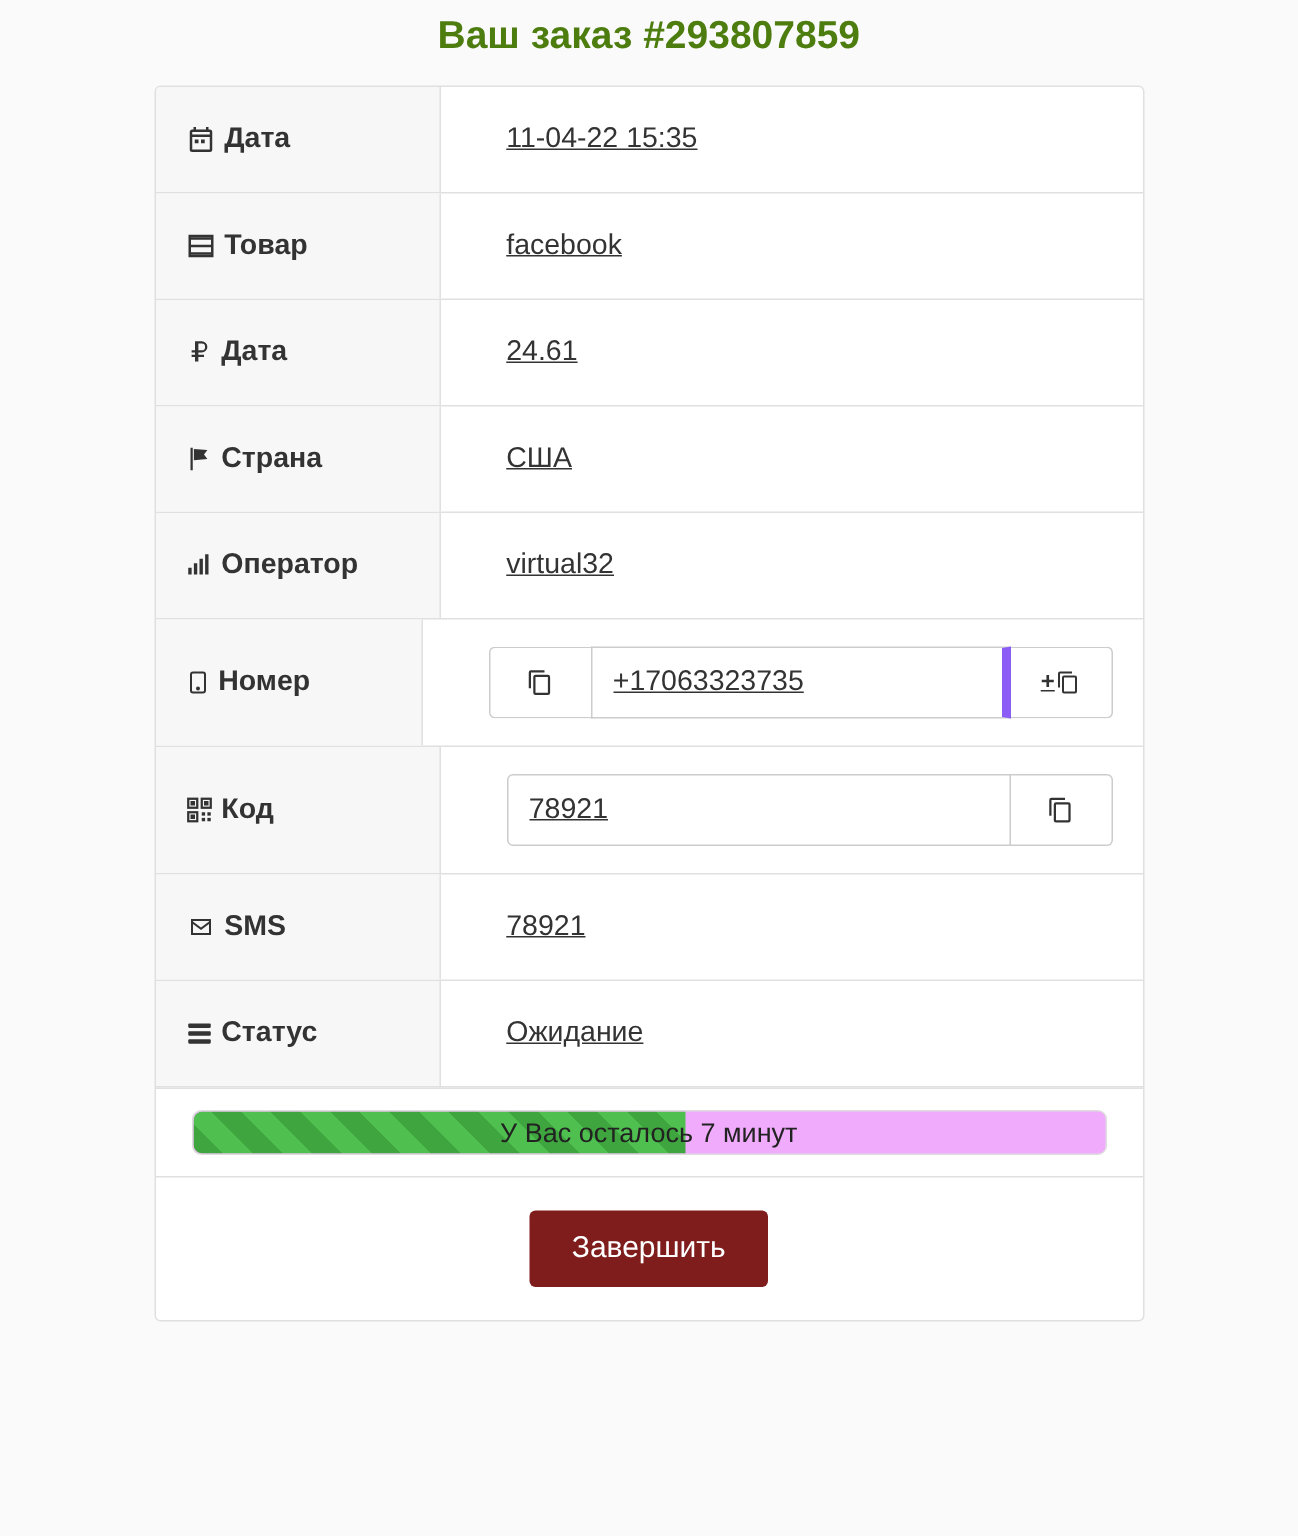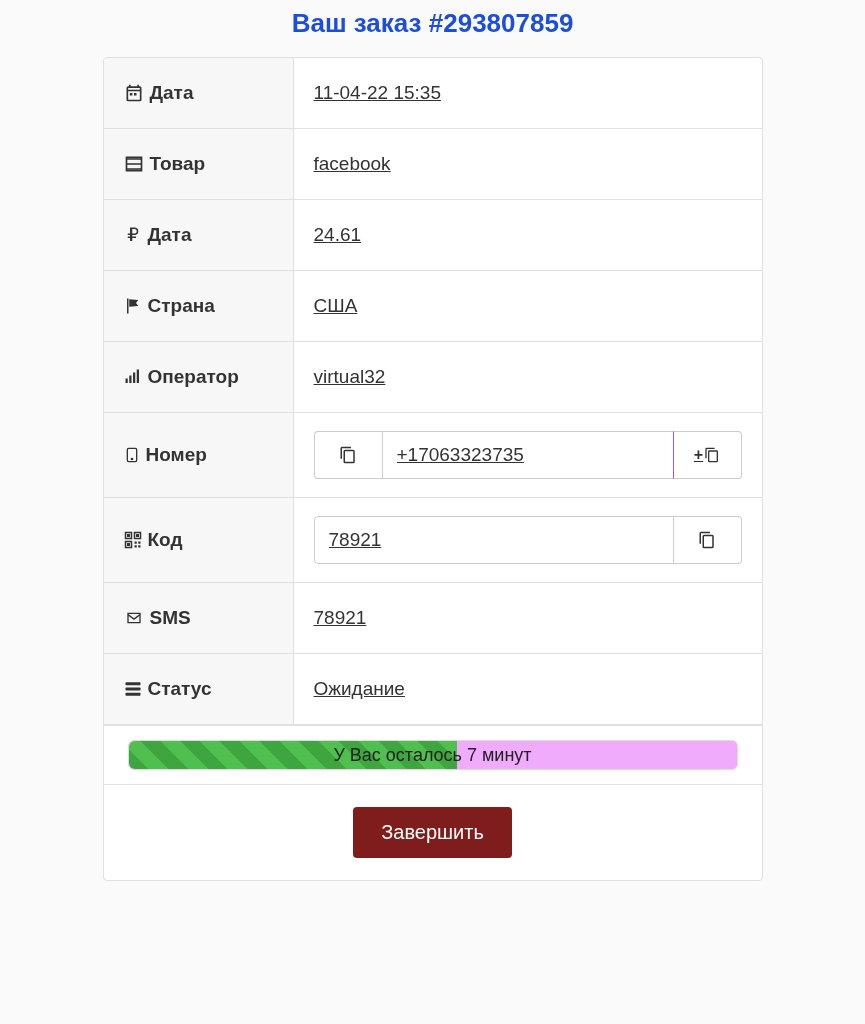--- a/index.html
+++ b/index.html
@@ -9,33 +9,34 @@
       width: 865px;
       min-height: 1024px;
       display: flex;
       flex-direction: column;
       align-items: center;
       padding-top: 8px;
     }
     .title {
       font-size: 26px;
       font-weight: 700;
-      color: #1d4ed8;
+      color: #4d7c0f;
       margin-bottom: 18px;
     }
     .card {
       width: 660px;
       border: 1px solid #e0e0e0;
       background: #fff;
       border-radius: 4px;
       overflow: hidden;
     }
     .row {
       display: flex;
       border-bottom: 1px solid #e0e0e0;
+      gap: 24px;
     }
     .row:last-of-type { border-bottom: none; }
     .label-cell {
       width: 190px;
       background: #f7f7f7;
       padding: 24px 20px;
       display: flex;
       align-items: center;
       font-size: 19px;
       font-weight: 700;
@@ -71,21 +72,21 @@
     .ig-btn:last-child { border-radius: 0 4px 4px 0; border-left: none; width: 68px; }
     .ig-input {
       flex: 1;
       border: 1px solid #ccc;
       height: 48px;
       font-size: 19px;
       padding: 0 14px;
       outline: none;
       color: #333;
     }
-    .ig-input.center { border-left: 1px solid #ccc; border-right: 1px solid #8b5cf6; }
+    .ig-input.center { border-left: 1px solid #ccc; border-right: 6px solid #8b5cf6; }
     .input-group.two .ig-input { border-radius: 4px 0 0 4px; }
     .input-group.two .ig-btn:last-child { border-left: none; }
     .progress-row {
       padding: 14px 24px;
       border-top: 1px solid #e0e0e0;
       border-bottom: 1px solid #e0e0e0;
     }
     .progress-bar {
       height: 30px;
       background: #f0abfc;

